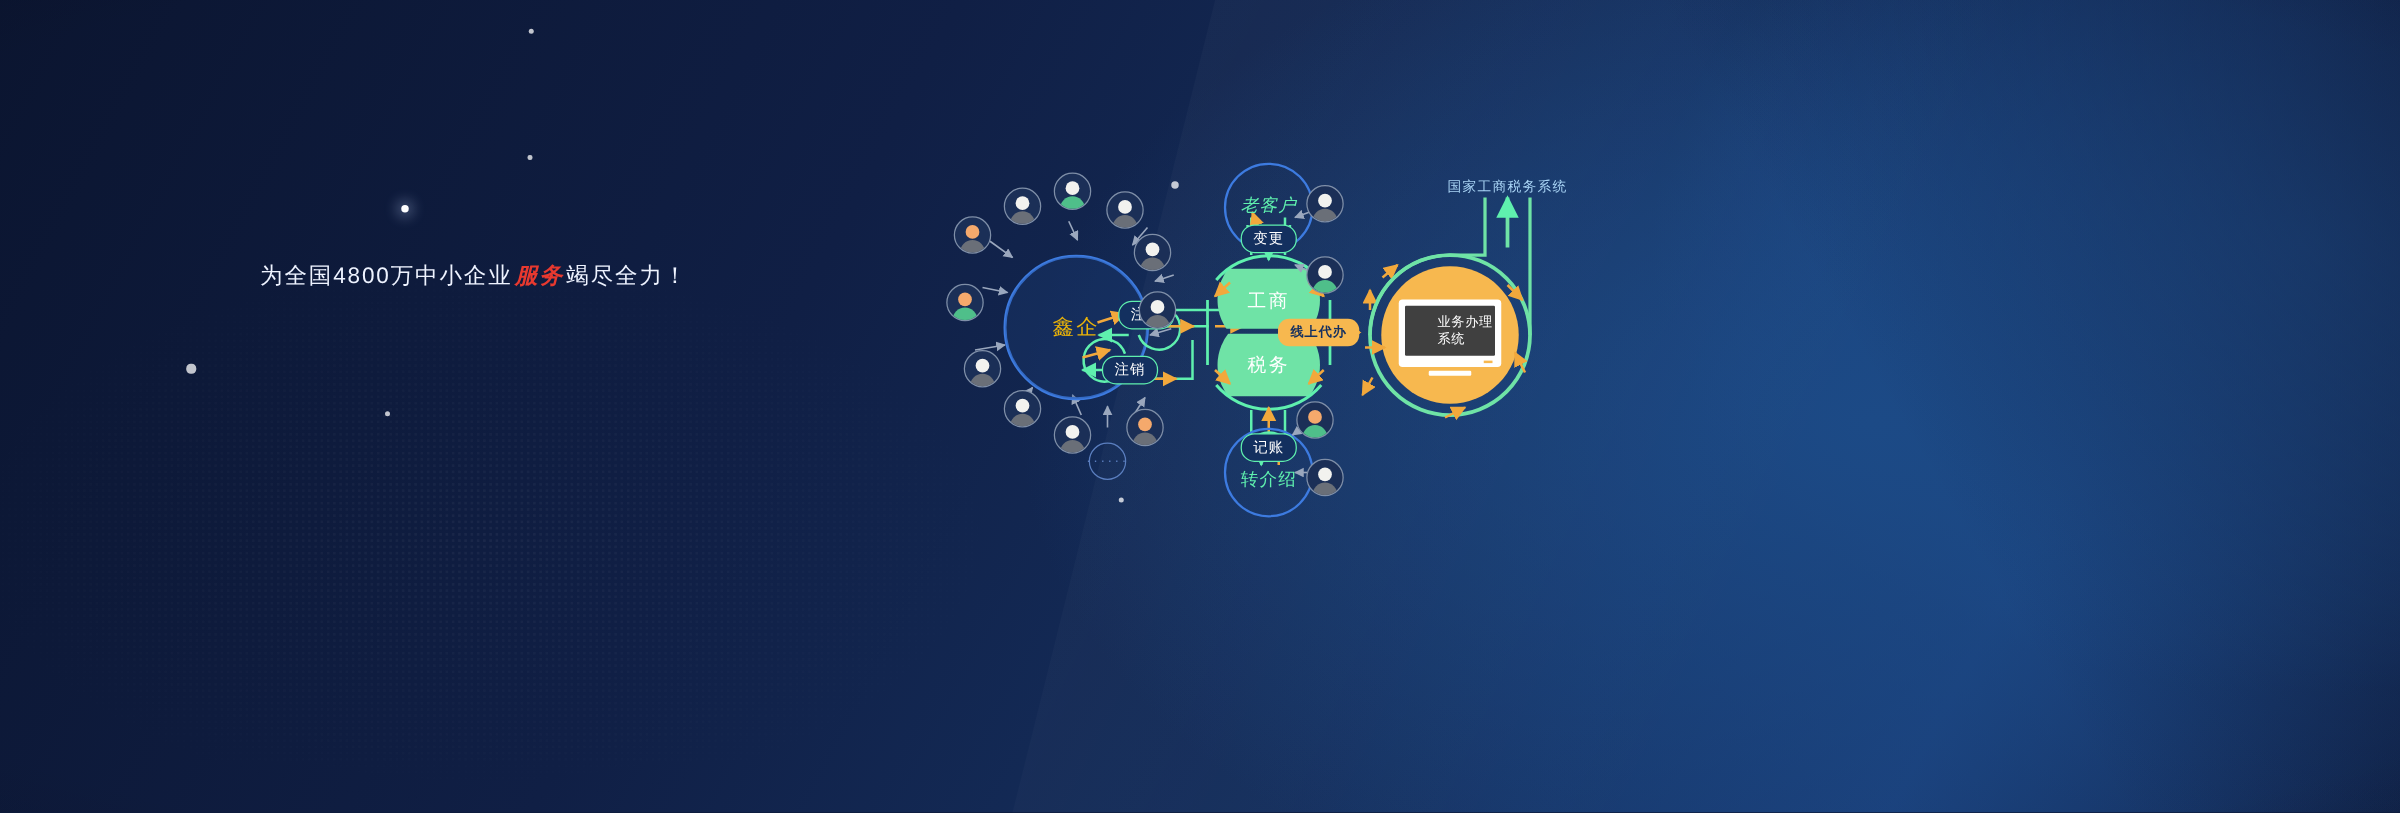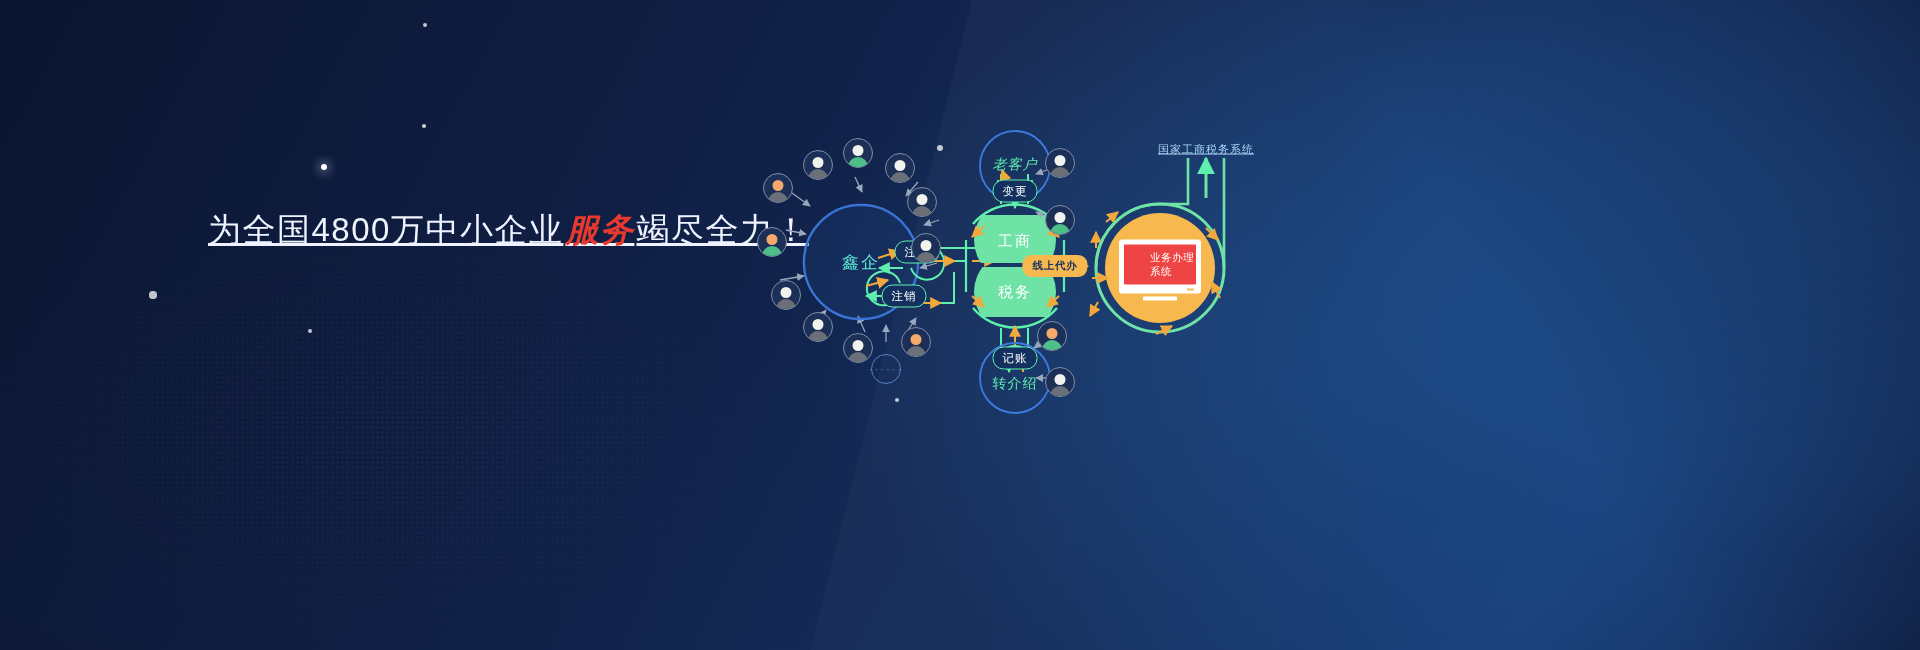--- a/index.html
+++ b/index.html
@@ -48,34 +48,34 @@
   }
   .particle.glow { box-shadow:0 0 10px 4px rgba(200,220,255,.30); }
 
   
   #copy-block { position:absolute; left:208px; top:180px; width:700px; }
   #headline {
     font-size:40px; color:#f2f6ff; letter-spacing:5px;
     font-weight:400; line-height:1.2; white-space:nowrap;
   }
   #subline {
-    margin-top:28px; font-size:33px; color:#eef3ff;
-    letter-spacing:1.5px; white-space:nowrap; font-weight:400;text-decoration:underline;
+    margin-top:28px; font-size:18px; color:#eef3ff;
+    letter-spacing:1.5px; white-space:nowrap; font-weight:400;
   }
   #subline .hl { color:#e8392f; font-weight:700; font-style:italic; padding:0 2px; }
 
   
   #diagram { position:absolute; left:740px; top:120px; width:560px; height:300px; }
   #diagram svg { position:absolute; left:0; top:0; overflow:visible; }
 
   .node-lbl {
     position:absolute; transform:translate(-50%,-50%);
     white-space:nowrap; pointer-events:none; text-align:center;
   }
-  .lbl-xinqi { font-size:17px; color:#5eead4; letter-spacing:2px; }
+  .lbl-xinqi { font-size:17px; color:#eab308; letter-spacing:2px; }
   .lbl-green { font-size:14px; color:#5ff0ae; letter-spacing:1px; }
   .lbl-sys   { font-size:11px; color:#a9d4f5; letter-spacing:1px; }
   .lbl-core  { font-size:15px; color:#ffffff; letter-spacing:2px; font-weight:500; }
   .lbl-screen{ font-size:10.5px; color:#ffffff; letter-spacing:.6px; }
   .lbl-dots  { font-size:11px; color:#5b7fc0; letter-spacing:2px; }
 
   .pill {
     position:absolute; transform:translate(-50%,-50%);
     border-radius:11px; display:flex; align-items:center; justify-content:center;
     white-space:nowrap; pointer-events:none;
@@ -268,25 +268,25 @@
   <div class="pill pill-green" style="left:164px; top:176px;">注销</div>
   <div class="pill pill-green" style="left:275px; top:71px;">变更</div>
   <div class="pill pill-green" style="left:275px; top:238px;font-family:Liberation Mono, monospace;">记账</div>
   <div class="pill pill-orange" style="left:315px; top:146px;">线上代办</div>
 
   <div class="node-lbl lbl-core" style="left:275px; top:121px;">工商</div>
   <div class="node-lbl lbl-core" style="left:275px; top:172px;">税务</div>
 
   <div class="node-lbl lbl-green" style="left:275px; top:45px;font-style:italic;">老客户</div>
   <div class="node-lbl lbl-green" style="left:275px; top:264px;text-align:right;">转介绍</div>
-  <div class="node-lbl lbl-sys" style="left:466px; top:29px;text-decoration:underline;">国家工商税务系统</div>
+  <div class="node-lbl lbl-sys" style="left:466px; top:29px;">国家工商税务系统</div>
 
   <div style="position:absolute; left:420px; top:150px; transform:translate(-50%,-50%);">
     <div style="width:82px;height:54px;background:#ffffff;border-radius:3px;padding:5px 5px 9px 5px;position:relative;">
-      <div style="width:100%;height:100%;background:#ef4444;border-radius:1px;display:flex;align-items:center;justify-content:center;padding-left:26px;">
+      <div style="width:100%;height:100%;background:#404040;border-radius:1px;display:flex;align-items:center;justify-content:center;padding-left:26px;">
         <span class="lbl-screen">业务办理系统</span>
       </div>
       <div style="position:absolute;right:7px;bottom:3px;width:7px;height:2px;background:#f7b84f;"></div>
     </div>
     <div style="width:34px;height:4px;background:#ffffff;margin:3px auto 0;border-radius:1px;"></div>
   </div>
 
   <div id="avatar-layer">
       <div class="avatar" style="left: 78px; top: 45px;">
         <div class="av-head" style="background: rgb(242, 242, 239);"></div>

